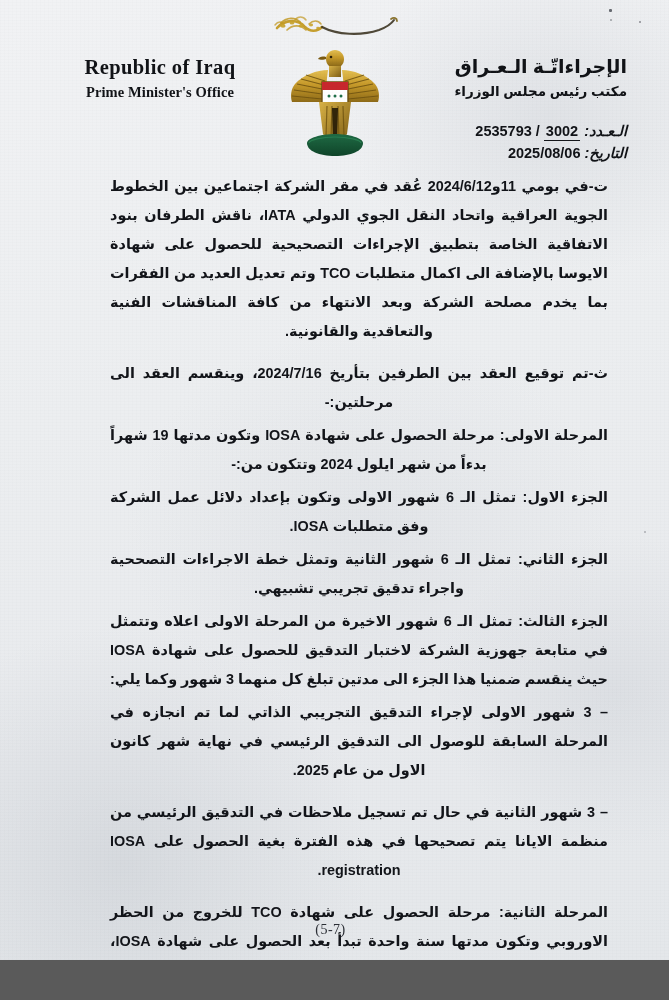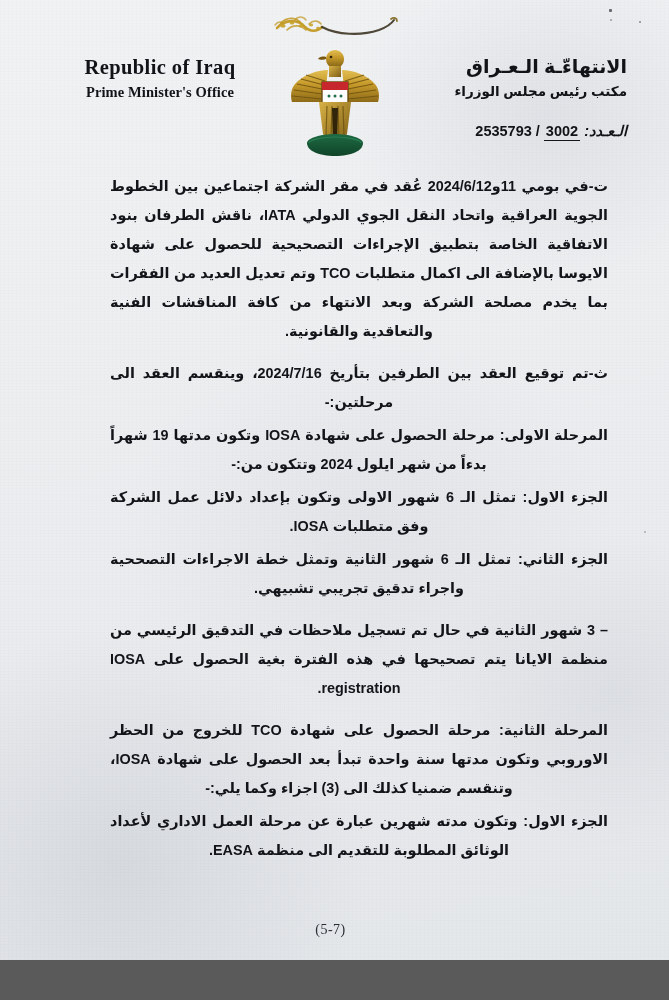--- a/index.html
+++ b/index.html
@@ -264,39 +264,45 @@
           <path d="M62 62 L63 92"></path>
       </g>
       <path d="M51 64 L57 64 L56 99 L52 99 Z" fill="#241a06" opacity="0.9"></path>
 
       <path d="M26 99 C26 94, 40 90, 54 90 C68 90, 82 94, 82 99 C82 107, 70 112, 54 112 C38 112, 26 107, 26 99 Z" fill="url(#greenG)"></path>
       <path d="M28 99 C28 96, 41 93, 54 93 C67 93, 80 96, 80 99" fill="none" stroke="#2d8a58" stroke-width="1.2" opacity="0.7"></path>
     </svg>
   </div>
 
   <div class="hdr-ar">
-    <div class="a1">الانتهاءّـة الـعـراق</div>
+    <div class="a1">الإجراءاتّـة الـعـراق</div>
     <div class="a2">مكتب رئيس مجلس الوزراء</div>
   </div>
 
   <div class="refblock">
     <div class="refrow">
       <span class="reflabel">الـعـدد:</span>
       <span class="refnum-primary">3002</span>
       <span>/</span>
       <span>2535793</span>
     </div>
+    <div class="refrow">
+      <span class="reflabel">التاريخ:</span>
+      <span>2025/08/06</span>
+    </div>
   </div>
 
   <div class="body">
     <p class="para">ت-في بومي 11و2024/6/12 عُقد في مقر الشركة اجتماعين بين الخطوط الجوية العراقية واتحاد النقل الجوي الدولي IATA، ناقش الطرفان بنود الاتفاقية الخاصة بتطبيق الإجراءات التصحيحية للحصول على شهادة الايوسا بالإضافة الى اكمال متطلبات TCO وتم تعديل العديد من الفقرات بما يخدم مصلحة الشركة وبعد الانتهاء من كافة المناقشات الفنية والتعاقدية والقانونية.</p>
     <p class="para gap-top">ث-تم توقيع العقد بين الطرفين بتأريخ 2024/7/16، وينقسم العقد الى مرحلتين:-</p>
     <p class="para">المرحلة الاولى: مرحلة الحصول على شهادة IOSA وتكون مدتها 19 شهراً بدءاً من شهر ايلول 2024 وتتكون من:-</p>
     <p class="para gap-small">الجزء الاول: تمثل الـ 6 شهور الاولى وتكون بإعداد دلائل عمل الشركة وفق متطلبات IOSA.</p>
     <p class="para gap-small">الجزء الثاني: تمثل الـ 6 شهور الثانية وتمثل خطة الاجراءات التصححية واجراء تدقيق تجريبي تشبيهي.</p>
+    <p class="para gap-small">الجزء الثالث: تمثل الـ 6 شهور الاخيرة من المرحلة الاولى اعلاه وتتمثل في متابعة جهوزية الشركة لاختبار التدقيق للحصول على شهادة IOSA حيث ينقسم ضمنيا هذا الجزء الى مدتين تبلغ كل منهما 3 شهور وكما يلي:</p>
+    <p class="para gap-small">– 3 شهور الاولى لإجراء التدقيق التجريبي الذاتي لما تم انجازه في المرحلة السابقة للوصول الى التدقيق الرئيسي في نهاية شهر كانون الاول من عام 2025.</p>
     <p class="para gap-top">– 3 شهور الثانية في حال تم تسجيل ملاحظات في التدقيق الرئيسي من منظمة الايانا يتم تصحيحها في هذه الفترة بغية الحصول على IOSA registration.</p>
     <p class="para gap-top">المرحلة الثانية: مرحلة الحصول على شهادة TCO للخروج من الحظر الاوروبي وتكون مدتها سنة واحدة تبدأ بعد الحصول على شهادة IOSA، وتنقسم ضمنيا كذلك الى (3) اجزاء وكما يلي:-</p>
     <p class="para gap-small">الجزء الاول: وتكون مدته شهرين عبارة عن مرحلة العمل الاداري لأعداد الوثائق المطلوبة للتقديم الى منظمة EASA.</p>
   </div>
 
   <div class="pagemark">(5-7)</div>
 
 </div>
 
 </body></html>

